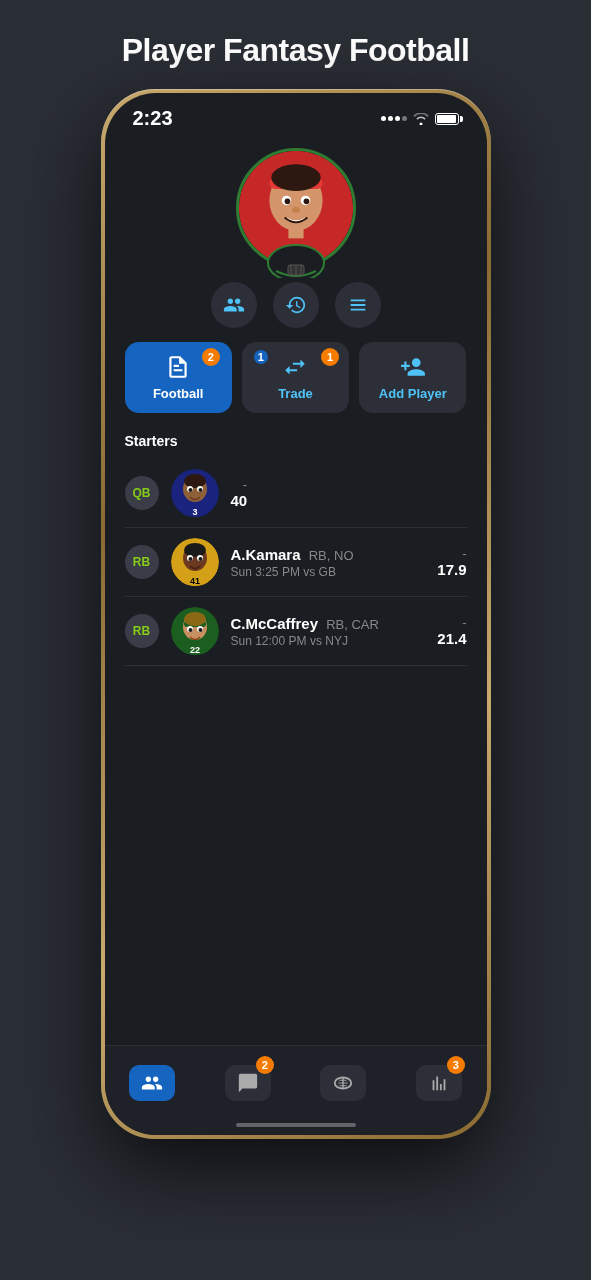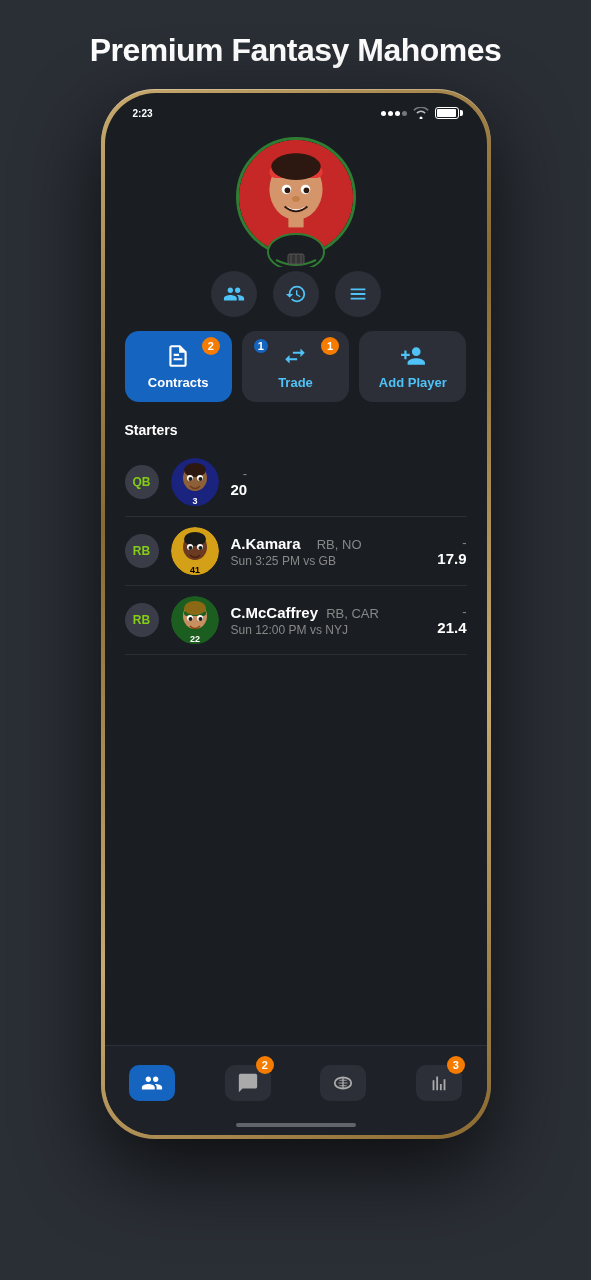--- a/index.html
+++ b/index.html
@@ -65,21 +65,21 @@
       z-index: 10;
     }
 
     
     .status-bar {
       display: flex;
       justify-content: space-between;
       align-items: center;
       padding: 14px 28px 8px;
       color: white;
-      font-size: 10px;
+      font-size: 20px;
       font-weight: 600;
     }
     .status-right {
       display: flex;
       align-items: center;
       gap: 6px;
     }
     .signal-dots {
       display: flex; gap: 2px; align-items: center;
     }
@@ -378,21 +378,21 @@
 
     
     svg { display: block; }
   </style>
 </head>
 <body>
 
 <div style="width:591px;height:1280px;background:#2a2e35;position:relative;display:flex;flex-direction:column;align-items:center;">
 
   <div class="page-header">
-    <h1>Premium Fantasy Mahomes</h1>
+    <h1>Player Fantasy Football</h1>
   </div>
 
   <div class="phone-frame">
     <div class="phone-inner">
 
       <div class="notch"></div>
 
       <div class="status-bar">
         <span>2:23</span>
         <div class="status-right">
@@ -482,21 +482,21 @@
         </div>
 
         <div class="action-row">
 
           <div class="action-btn active">
             <div class="badge">2</div>
             <svg width="26" height="26" viewBox="0 0 24 24" fill="white">
               <path d="M14 2H6c-1.1 0-2 .9-2 2v16c0 1.1.9 2 2 2h12c1.1 0 2-.9 2-2V8l-6-6zM6 20V4h7v5h5v11H6z"></path>
               <path d="M8 14h8v2H8zm0-4h5v2H8z"></path>
             </svg>
-            <span class="action-btn-label">Contracts</span>
+            <span class="action-btn-label">Football</span>
           </div>
 
           <div class="action-btn" style="position:relative;">
             <div class="badge blue" style="top:6px;left:10px;">1</div>
             <div class="badge" style="top:6px;right:10px;">1</div>
             <svg width="26" height="26" viewBox="0 0 24 24" fill="#4fc3f7">
               <path d="M6.99 11L3 15l3.99 4v-3H14v-2H6.99v-3zM21 9l-3.99-4v3H10v2h7.01v3L21 9z"></path>
             </svg>
             <span class="action-btn-label">Trade</span>
           </div>
@@ -522,21 +522,21 @@
               <ellipse cx="29" cy="20" rx="3" ry="3" fill="white"></ellipse>
               <circle cx="19.5" cy="21" r="2" fill="#1a1a1a"></circle>
               <circle cx="29.5" cy="21" r="2" fill="#1a1a1a"></circle>
               <path d="M19 28 Q24 33 29 28" stroke="#6b3a20" stroke-width="1.5" fill="none"></path>
               <path d="M10 48 Q12 36 24 33 Q36 36 38 48Z" fill="#1a237e"></path>
               <text x="24" y="46" text-anchor="middle" fill="white" font-size="9" font-weight="bold">3</text>
             </svg>
           </div>
           <div class="player-score">
             <span style="color:#888;">-</span>
-            <span class="score-val">20</span>
+            <span class="score-val">40</span>
           </div>
         </div>
 
         <div class="player-row">
           <div class="position-badge">RB</div>
           <div class="player-avatar">
             <svg viewBox="0 0 48 48" width="48" height="48">
               <rect width="48" height="48" rx="24" fill="#d4a017"></rect>
               <ellipse cx="24" cy="20" rx="12" ry="13" fill="#6b3a20"></ellipse>
               <ellipse cx="24" cy="12" rx="11" ry="7" fill="#1a1a1a"></ellipse>
@@ -545,21 +545,21 @@
               <circle cx="19.5" cy="21" r="2" fill="#1a1a1a"></circle>
               <circle cx="29.5" cy="21" r="2" fill="#1a1a1a"></circle>
               <path d="M19 28 Q24 33 29 28" stroke="#4a2010" stroke-width="1.5" fill="none"></path>
               <path d="M10 48 Q12 36 24 33 Q36 36 38 48Z" fill="#d4a017"></path>
               <text x="24" y="46" text-anchor="middle" fill="black" font-size="9" font-weight="bold">41</text>
             </svg>
           </div>
           <div class="player-info">
             <div class="player-name-line">
               <span>A.Kamara</span>
-              <span class="team-pos" style="margin-left:12px;">RB, NO</span>
+              <span class="team-pos" style="margin-left:4px;">RB, NO</span>
             </div>
             <div class="player-game">Sun 3:25 PM vs GB</div>
           </div>
           <div class="player-score">
             <span style="color:#888;">-</span>
             <span class="score-val">17.9</span>
           </div>
         </div>
 
         <div class="player-row">

